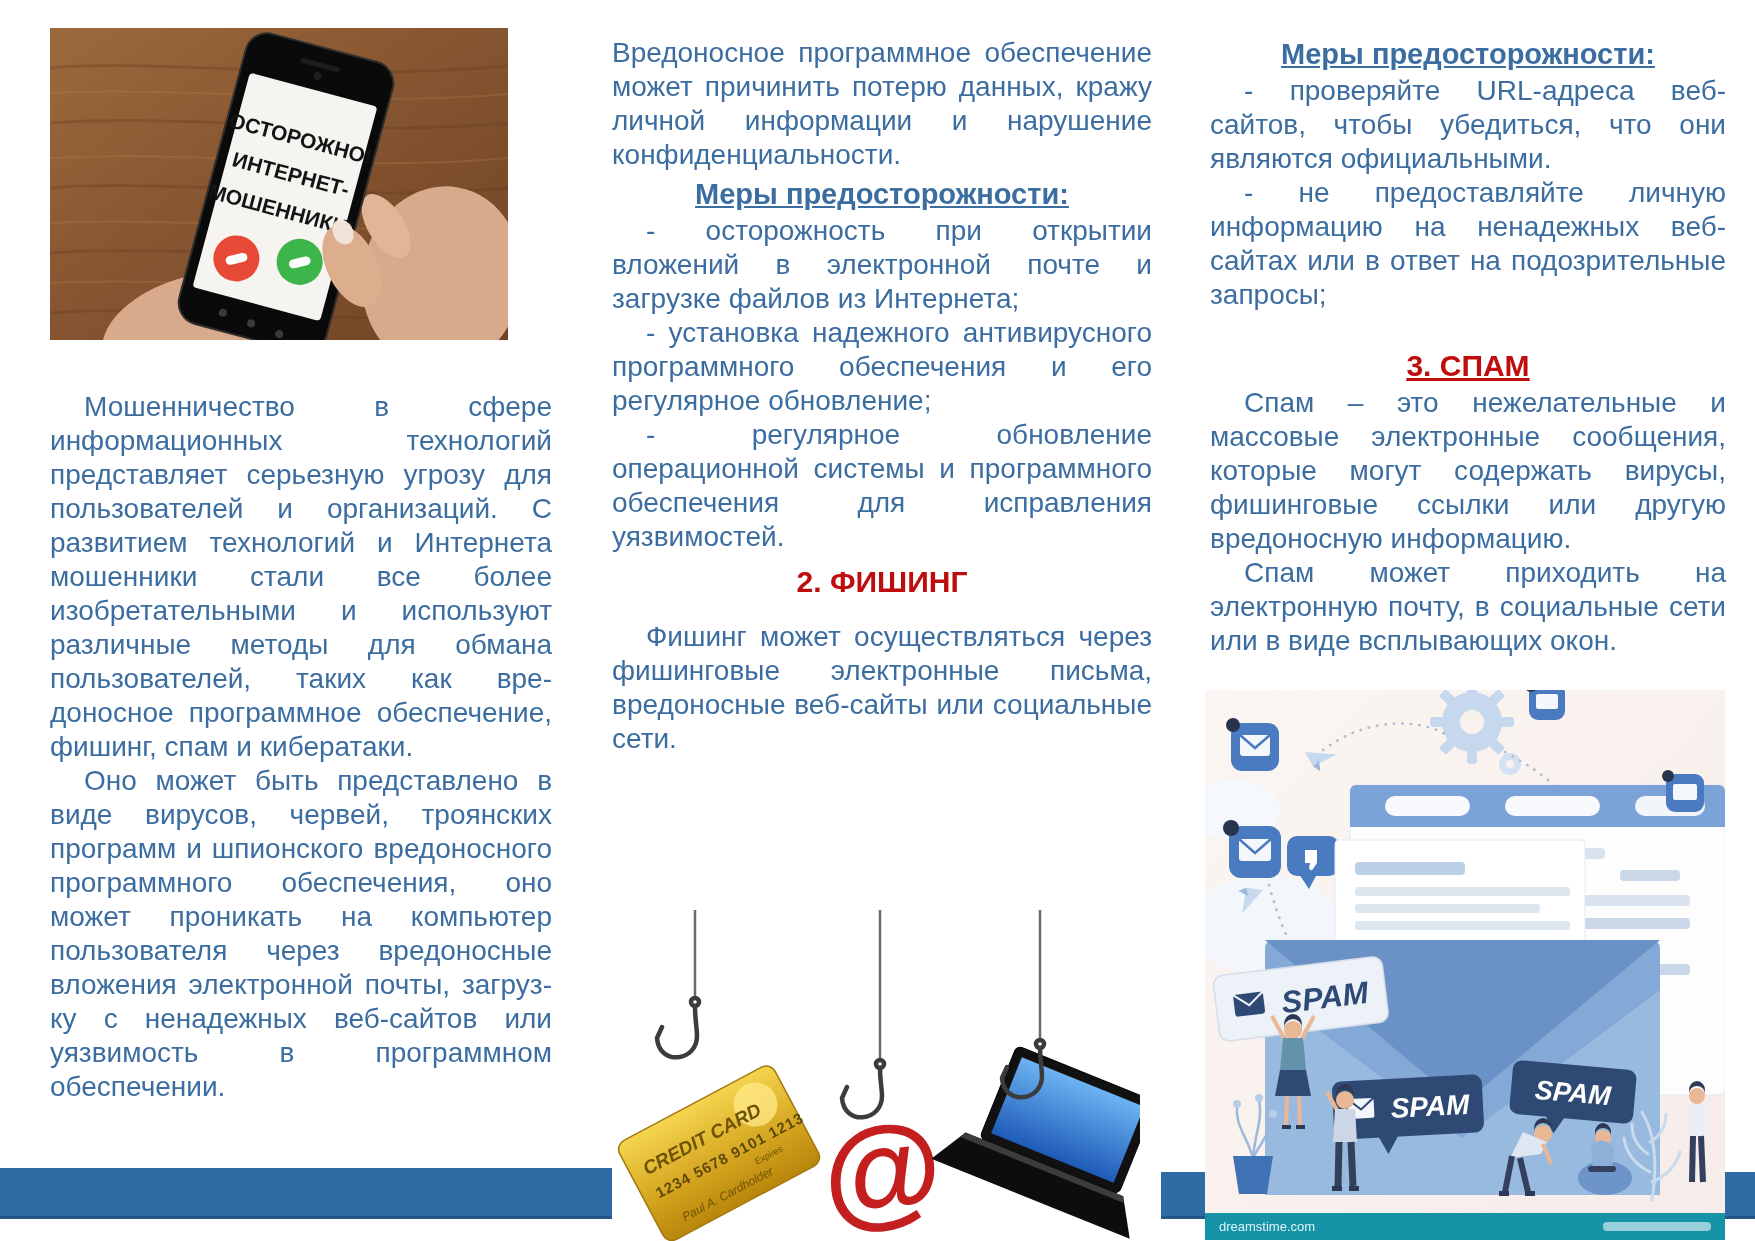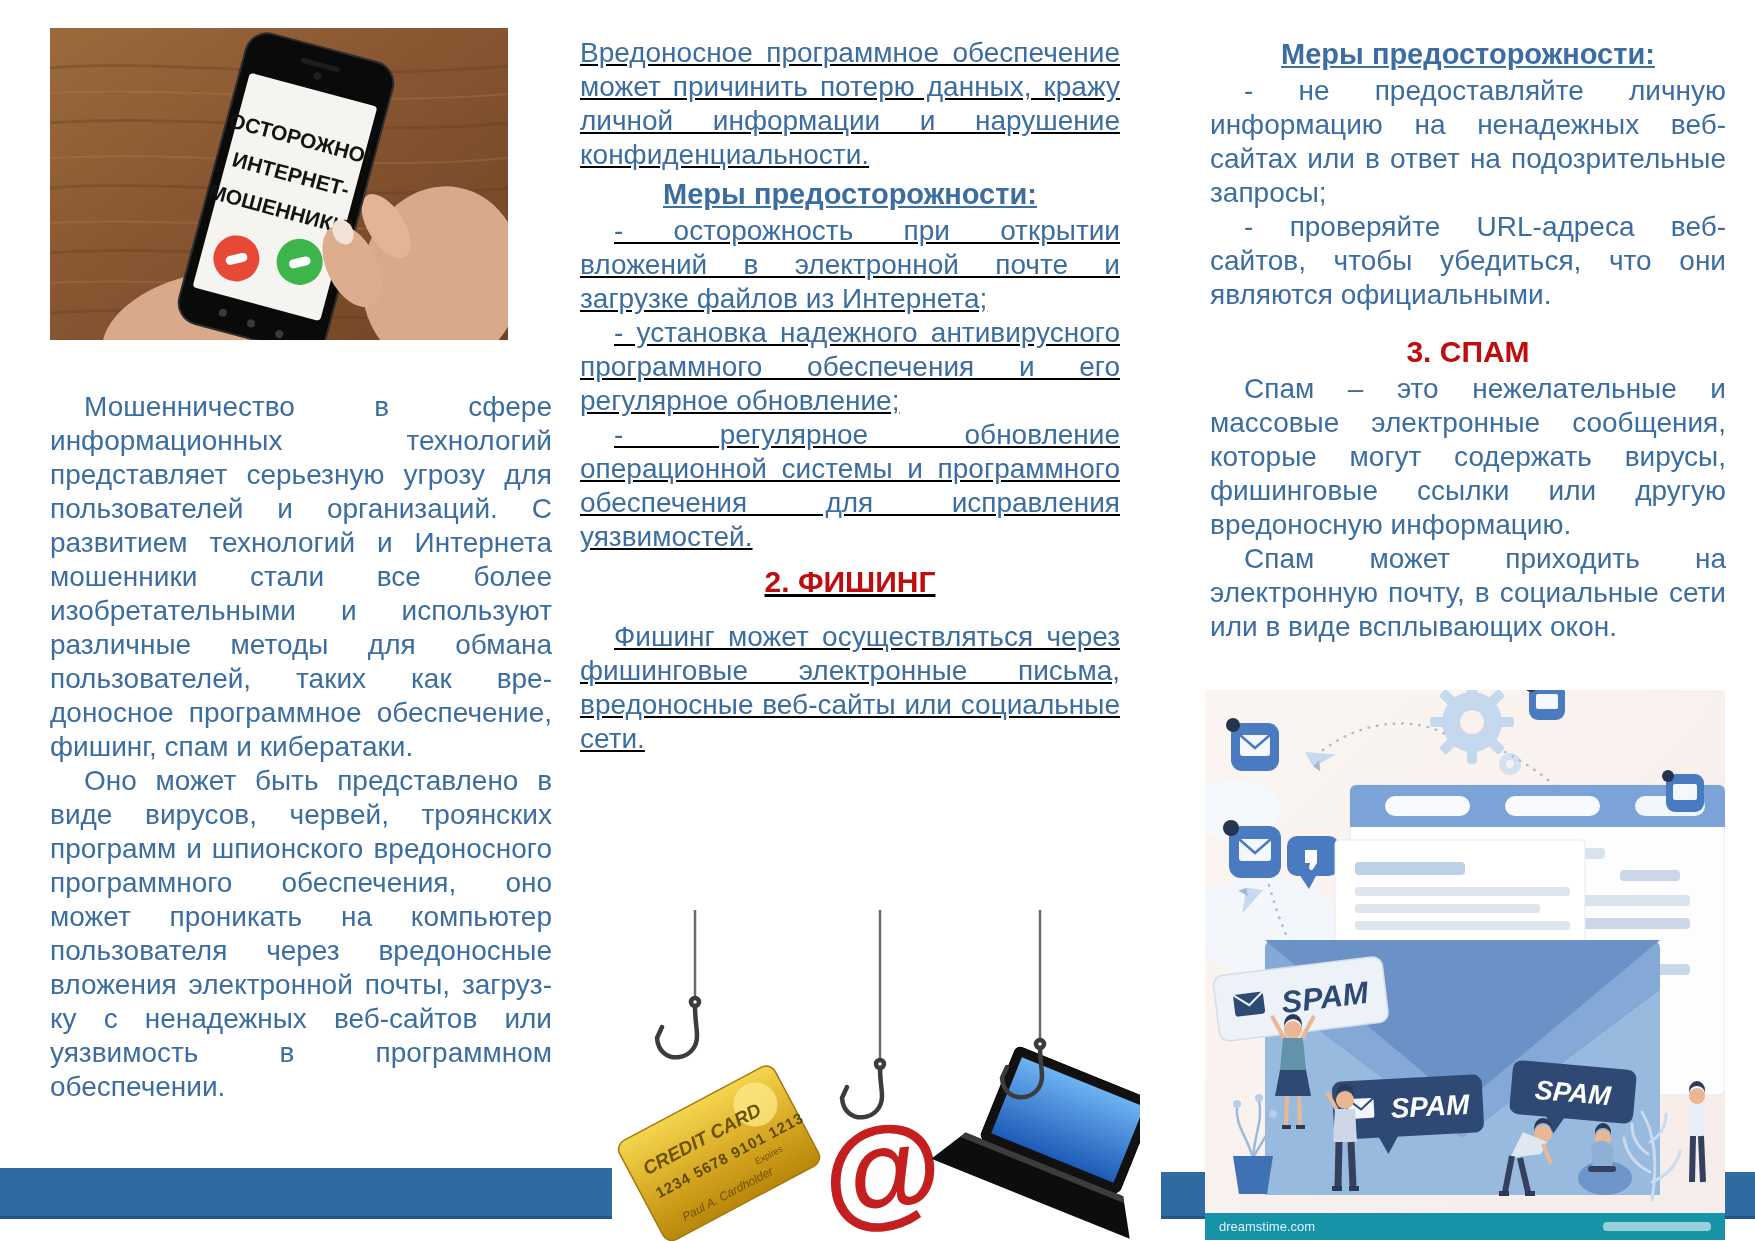--- a/index.html
+++ b/index.html
@@ -98,21 +98,21 @@
       </svg>
     </div>
 
     <p class="t ind" style="margin-top:50px;">Мошенничество в сфере информацион­ных технологий представляет серьезную угрозу для пользователей и организаций. С развитием технологий и Интернета мо­шенники стали все более изобретатель­ными и используют различные методы для обмана пользователей, таких как вре­доносное программное обеспечение, фишинг, спам и кибератаки.</p>
 
 
 
     <p class="t ind">Оно может быть представлено в виде вирусов, червей, троянских программ и шпионского вредоносного программного обеспечения, оно может проникать на компьютер пользователя через вредонос­ные вложения электронной почты, загруз­ку с ненадежных веб-сайтов или уязви­мость в программном обеспечении.</p>
   </section>
 
-  <section class="panel" style="left:580px;top:36px;width:540px;text-decoration:underline;">
+  <section class="panel" style="left:612px;top:36px;width:540px;">
     <p class="t">Вредоносное программное обеспечение может причинить потерю данных, кражу личной информации и нарушение конфиден­циальности.</p>
     <h3 class="blueu" style="margin-top:4px;margin-bottom:2px;">Меры предосторожности:</h3>
     <p class="t ind">- осторожность при открытии вложений в электронной почте и загрузке файлов из Интернета;</p>
     <p class="t ind">- установка надежного антивирусного про­граммного обеспечения и его регулярное обновление;</p>
     <p class="t ind">- регулярное обновление операционной системы и программного обеспечения для исправления уязвимостей.</p>
     <h2 class="red" style="margin-top:10px;margin-bottom:20px;">2. ФИШИНГ</h2>
     <p class="t ind">Фишинг может осуществляться через фи­шинговые электронные письма, вредоносные веб-сайты или социальные сети.</p>
   </section>
 
   <div class="imgbox" style="left:615px;top:910px;width:525px;height:331px;">
@@ -160,23 +160,23 @@
         <g>
           <circle cx="425" cy="134" r="4"></circle>
           <path d="M425,138 c0,14 2,20 2,28 c0,26 -38,30 -40,2 l5,-11"></path>
         </g>
       </g>
     </svg>
   </div>
 
   <section class="panel" style="left:1210px;top:36px;width:516px;">
     <h3 class="blueu" style="margin-bottom:2px;">Меры предосторожности:</h3>
+    <p class="t ind">- проверяйте URL-адреса веб-сайтов, чтобы убедиться, что они являются официальными.</p>
     <p class="t ind">- не предоставляйте личную информа­цию на ненадежных веб-сайтах или в ответ на подозрительные запросы;</p>
-    <p class="t ind">- проверяйте URL-адреса веб-сайтов, чтобы убедиться, что они являются официальными.</p>
-    <h2 class="red" style="margin-top:22px;margin-bottom:2px;">3. СПАМ</h2>
+    <h2 class="red" style="margin-top:36px;margin-bottom:2px;text-decoration:underline;">3. СПАМ</h2>
     <p class="t ind">Спам – это нежелательные и массовые электронные сообщения, которые могут содержать вирусы, фишинговые ссылки или другую вредоносную информацию.</p>
     <p class="t ind">Спам может приходить на электронную почту, в социальные сети или в виде всплывающих окон.</p>
   </section>
 
   <div class="bar bar-left"></div>
   <div class="bar bar-right"></div>
 
   <div class="imgbox" style="left:1205px;top:690px;width:520px;height:550px;">
     <svg width="520" height="550" viewBox="0 0 520 550">
       <defs>

